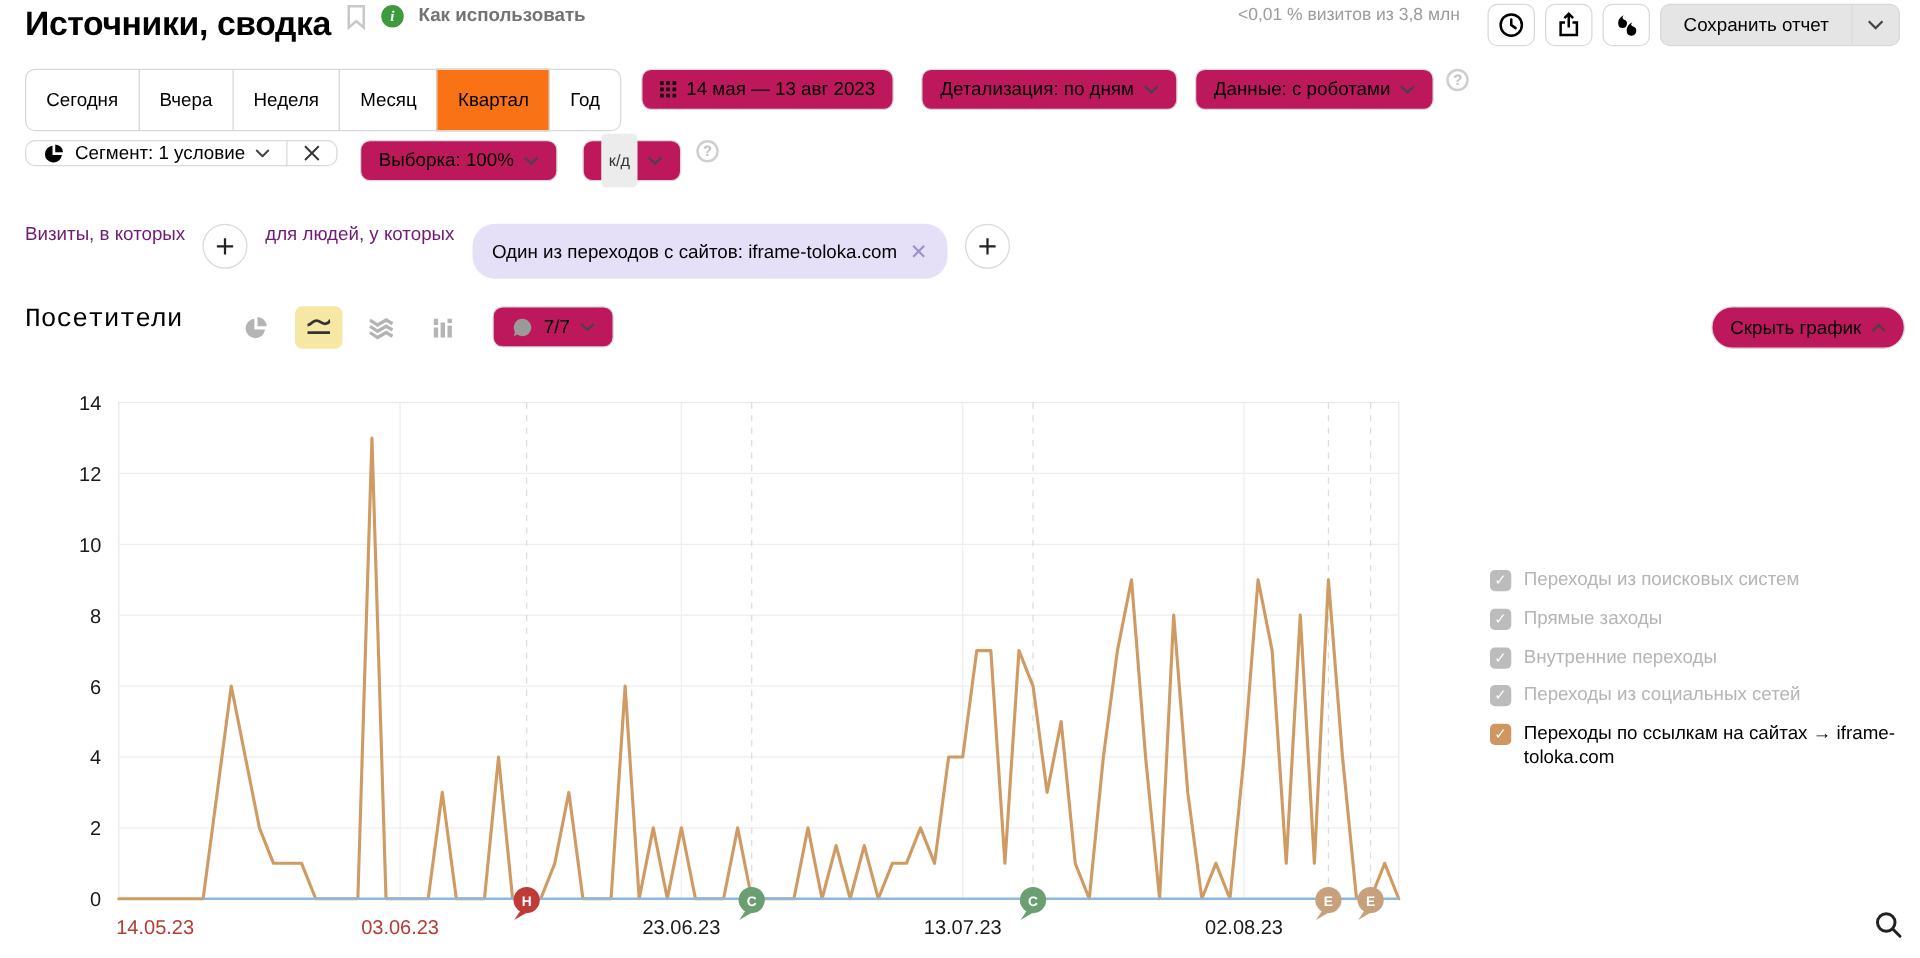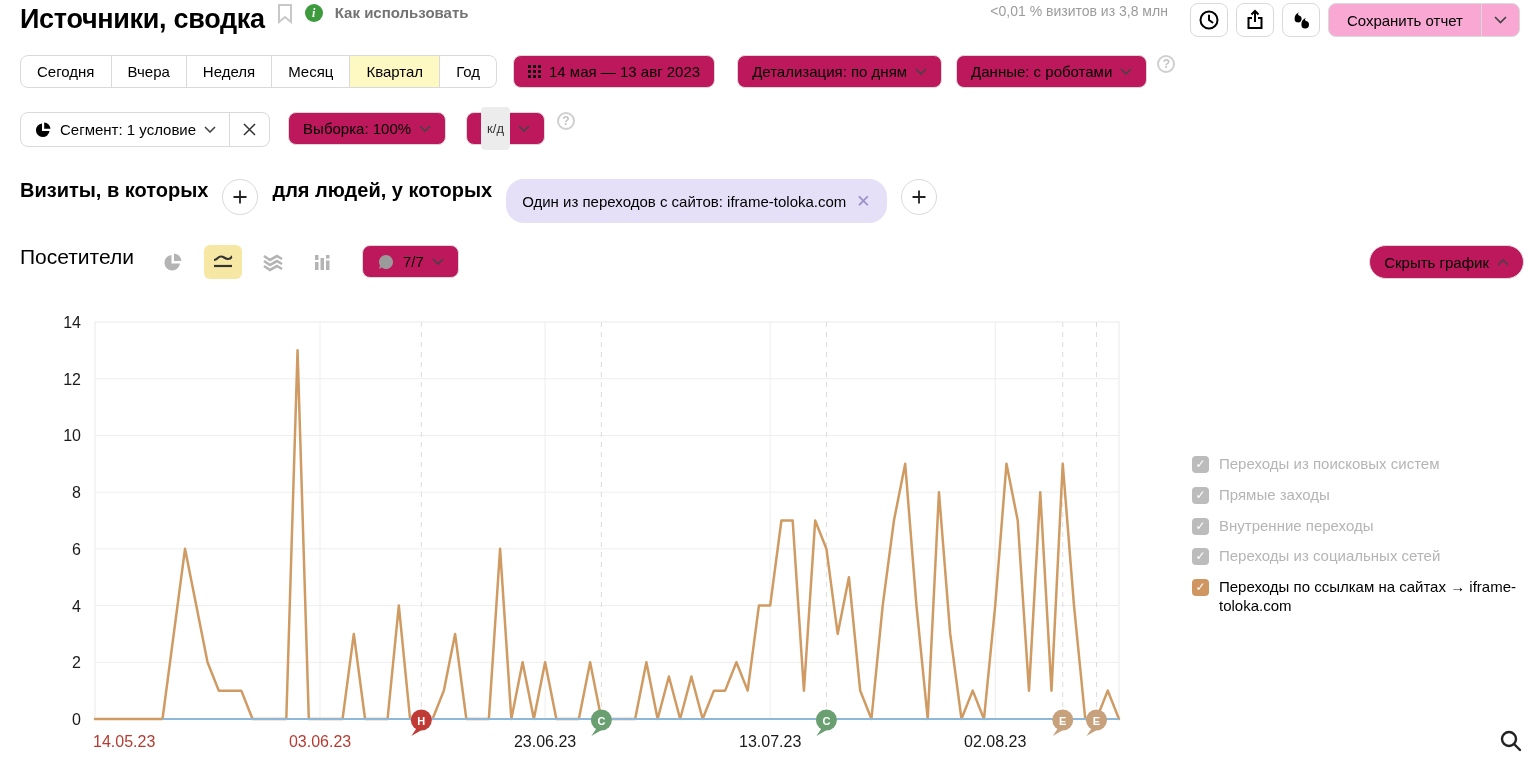--- a/index.html
+++ b/index.html
@@ -10,58 +10,58 @@
   
   #header-row { left:20px; top:4px; height:40px; gap:12px; }
   #page-title { font-size:27px; font-weight:700; letter-spacing:-0.3px; }
   .info-badge { width:18px; height:18px; border-radius:50%; background:#3d9a3d; color:#fff;
                 font:italic bold 12px "Liberation Serif", serif; display:flex; align-items:center; justify-content:center; }
   .help-link { color:#737373; font-size:15px; font-weight:700; text-decoration:none; }
   #header-right { right:16px; top:3px; height:36px; gap:8px; }
   #visits-stat { color:#9b9b9b; font-size:14px; margin-right:14px; }
   .icon-btn { width:38px; height:34px; border:1px solid #d9d9d9; border-radius:8px; background:#fff;
               display:flex; align-items:center; justify-content:center; cursor:pointer; }
-  .split-btn { display:flex; height:34px; border:1px solid #d9d9d9; border-radius:8px; overflow:hidden; background:#f9a8d4; }
+  .split-btn { display:flex; height:34px; border:1px solid #d9d9d9; border-radius:8px; overflow:hidden; background:#e5e5e5; }
   .split-main { padding:0 18px; display:flex; align-items:center; font-size:15px; cursor:pointer; }
   .split-chev { width:38px; display:flex; align-items:center; justify-content:center; border-left:1px solid #d9d9d9; cursor:pointer; }
 
   
   #toolbar-row { left:20px; top:55px; height:33px; }
   .tabs { display:flex; }
-  .tab { height:33px; padding:0 16px; display:flex; align-items:center; font-size:15px;
+  .tab { height:50px; padding:0 16px; display:flex; align-items:center; font-size:15px;
          border:1px solid #d9d9d9; margin-left:-1px; background:#fff; cursor:pointer; }
   .tab:first-child { border-radius:8px 0 0 8px; margin-left:0; }
   .tab:last-child { border-radius:0 8px 8px 0; }
-  .tab.selected { background:#fef9c3; }
+  .tab.selected { background:#f97316; }
   .btn { height:33px; display:inline-flex; align-items:center; gap:8px; padding:0 14px;
          border:1px solid #d9d9d9; border-radius:8px; background:#be185d; font-size:15px; cursor:pointer; white-space:nowrap; }
   .grid-icon { display:grid; grid-template-columns:repeat(3,3px); gap:2px; }
   .grid-icon i { width:3px; height:3px; background:#111; }
   .help-circle { width:18px; height:18px; border-radius:50%; border:2px solid #cfcfcf; color:#c2c2c2;
                  font-size:12px; font-weight:bold; display:flex; align-items:center; justify-content:center; cursor:pointer; }
 
   
   #segment-row { left:20px; top:112px; height:35px; }
-  .btn-group { display:flex; align-items:center; height:35px; border:1px solid #d9d9d9; border-radius:8px; background:#fff; }
+  .btn-group { display:flex; align-items:center; height:21px; border:1px solid #d9d9d9; border-radius:8px; background:#fff; }
   .btn-group .part { padding:0 13px; height:100%; display:flex; align-items:center; gap:8px; font-size:15px; cursor:pointer; }
   .btn-group .divider { width:1px; height:100%; background:#d9d9d9; }
   .badge { background:#ececec; border-radius:4px; padding:14px 6px; font-size:13px; color:#333; }
 
   
   #filter-row { left:20px; top:179px; height:36px; gap:14px; }
-  .muted { color:#000000; font-size:20px;font-weight:bold; }
+  .muted { color:#701a75; font-size:15px; }
   .plus-btn { width:36px; height:36px; border-radius:50%; border:1px solid #d9d9d9; background:#fff;
               display:flex; align-items:center; justify-content:center; cursor:pointer; }
   .chip { height:44px; border-radius:18px; background:#e5e0f8; display:flex; align-items:center;
           gap:10px; padding:0 16px; font-size:15px; cursor:pointer; }
   .chip .x { color:#9a91c9; font-size:17px; cursor:pointer; }
 
   
   #metrics-row { left:20px; top:245px; height:36px; gap:12px; }
-  #metric-title { font-size:21px; margin-right:8px; }
+  #metric-title { font-size:21px; margin-right:28px;font-family:Liberation Mono, monospace; }
   .ctype { width:38px; height:34px; border-radius:6px; display:flex; align-items:center; justify-content:center; cursor:pointer; }
   .ctype.selected { background:#f6e8a4; }
   #goals-btn { margin-left:8px; }
   #hide-chart-btn { position:absolute; right:12px; top:245px; height:34px; border-radius:17px; }
 
   
   #chart { position:absolute; left:0; top:300px; }
   #chart text { font-family:"Liberation Sans", sans-serif; }
 
   

